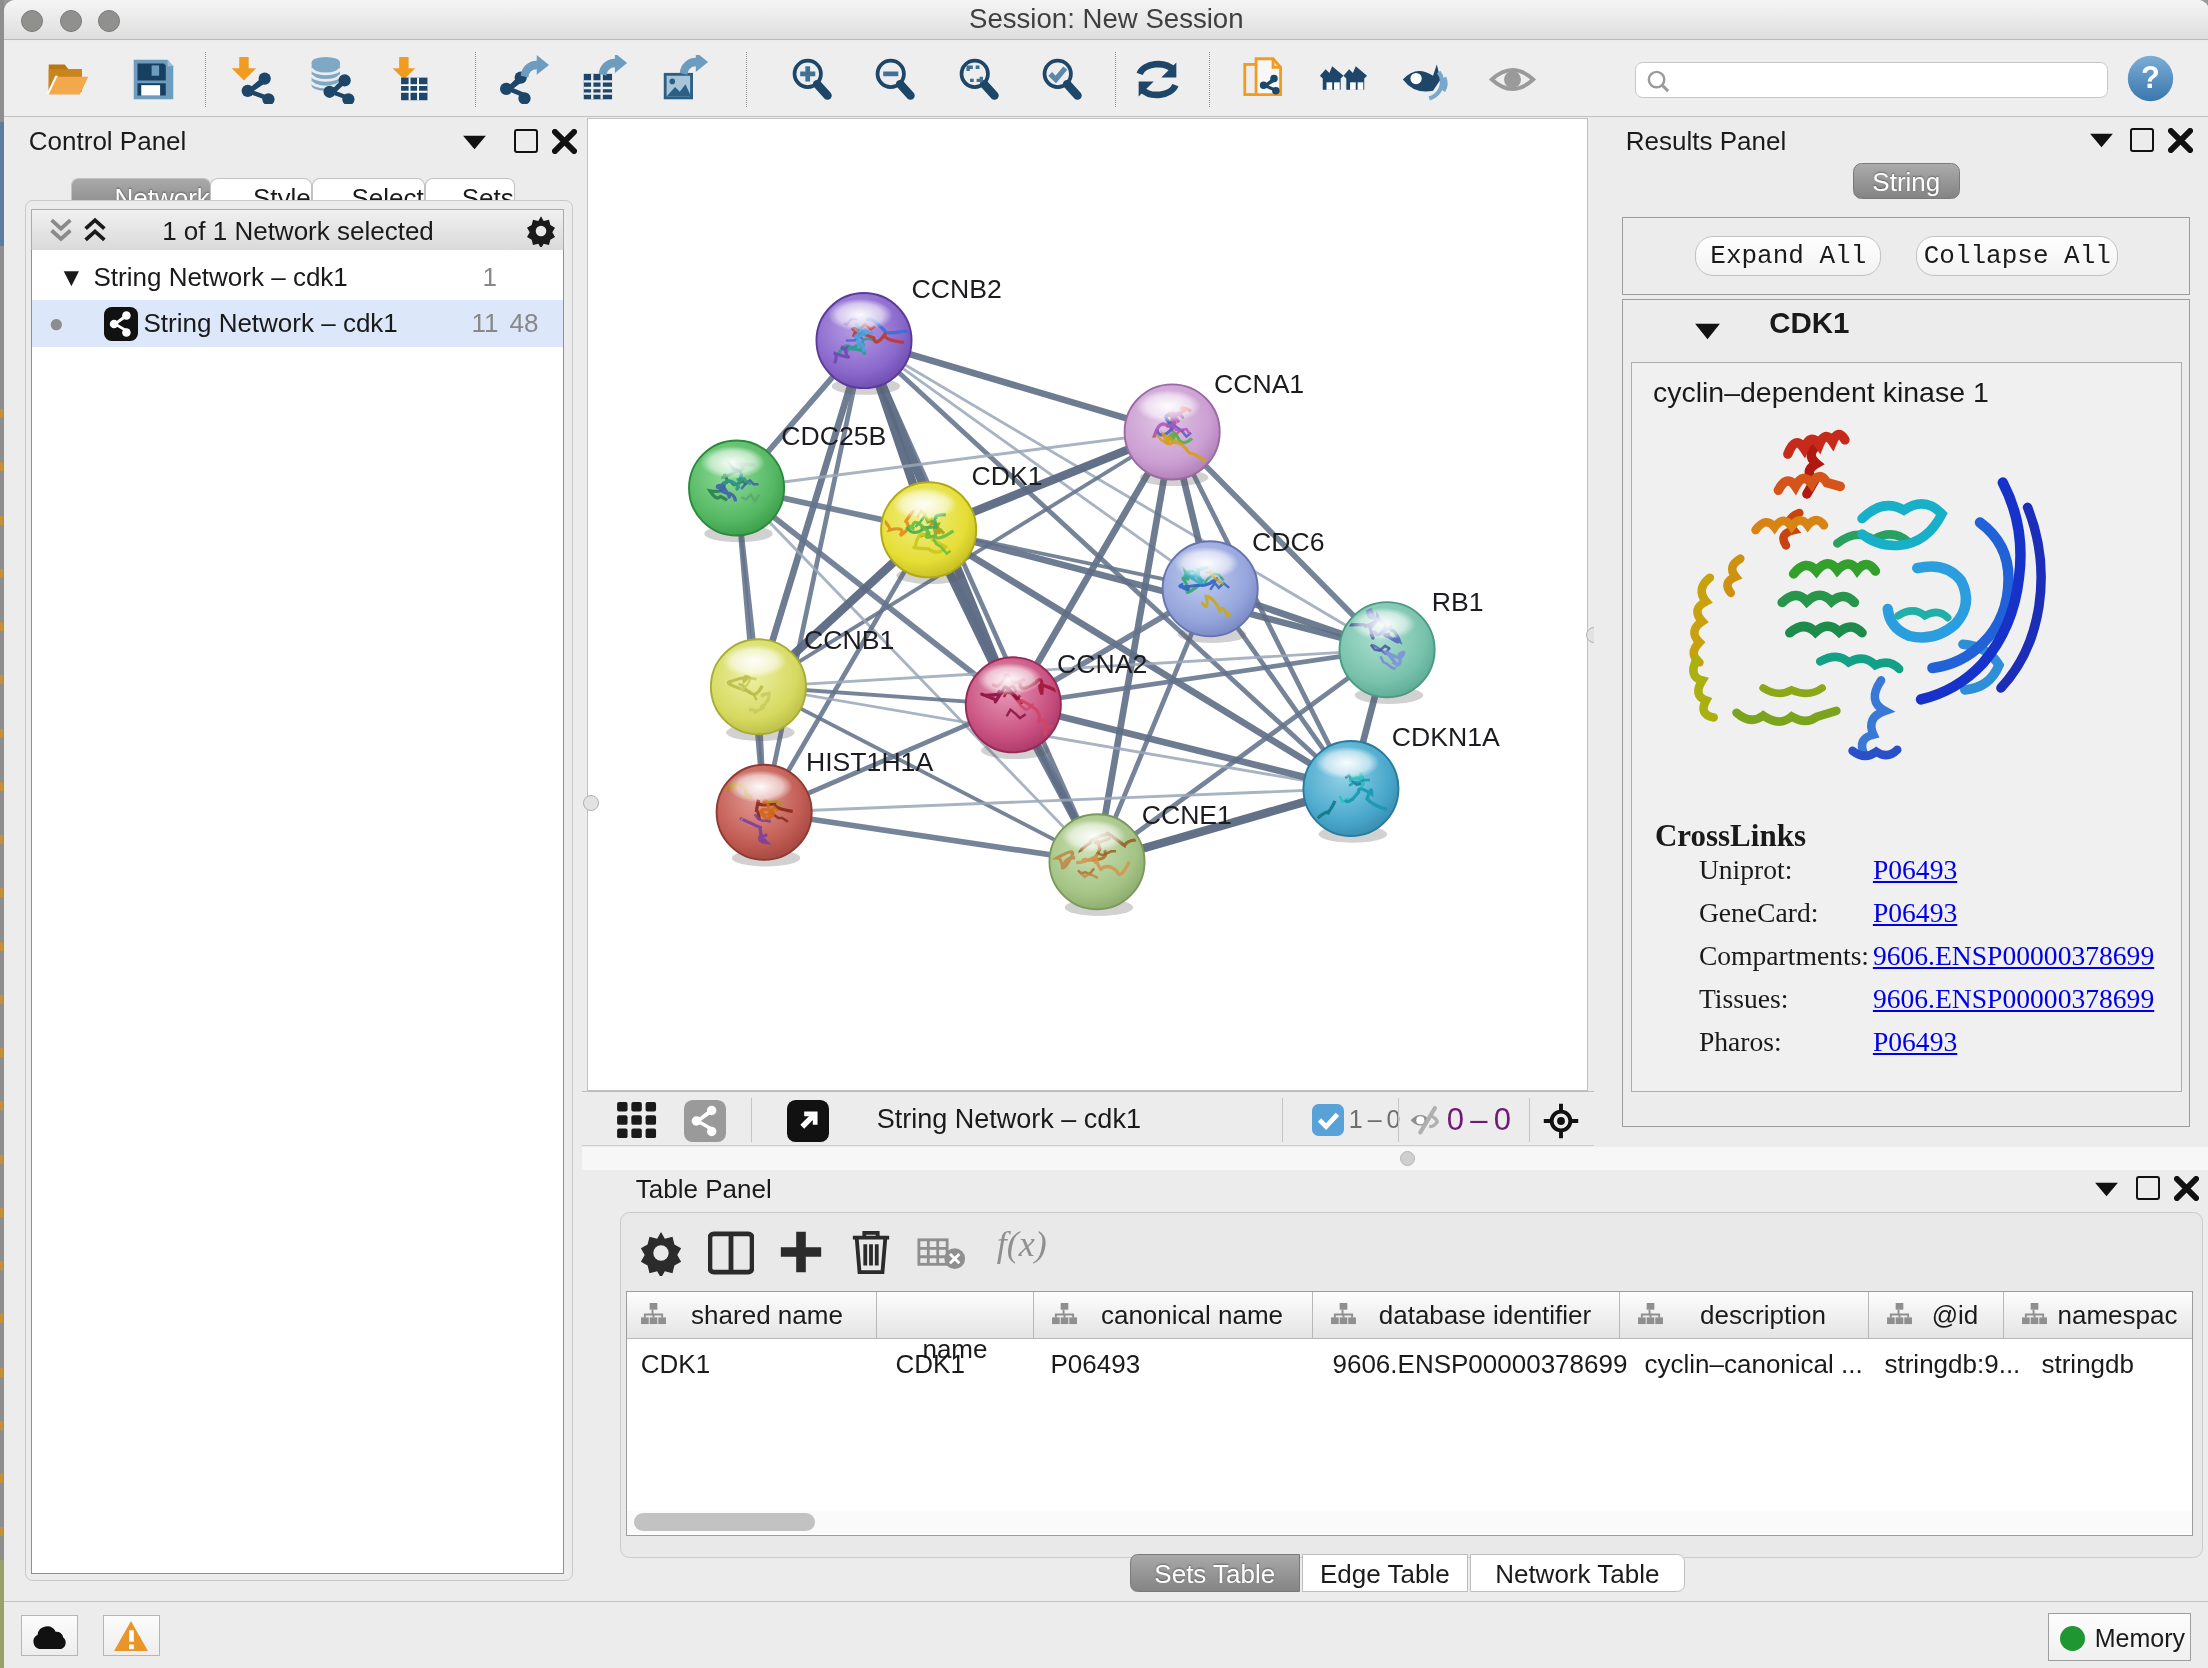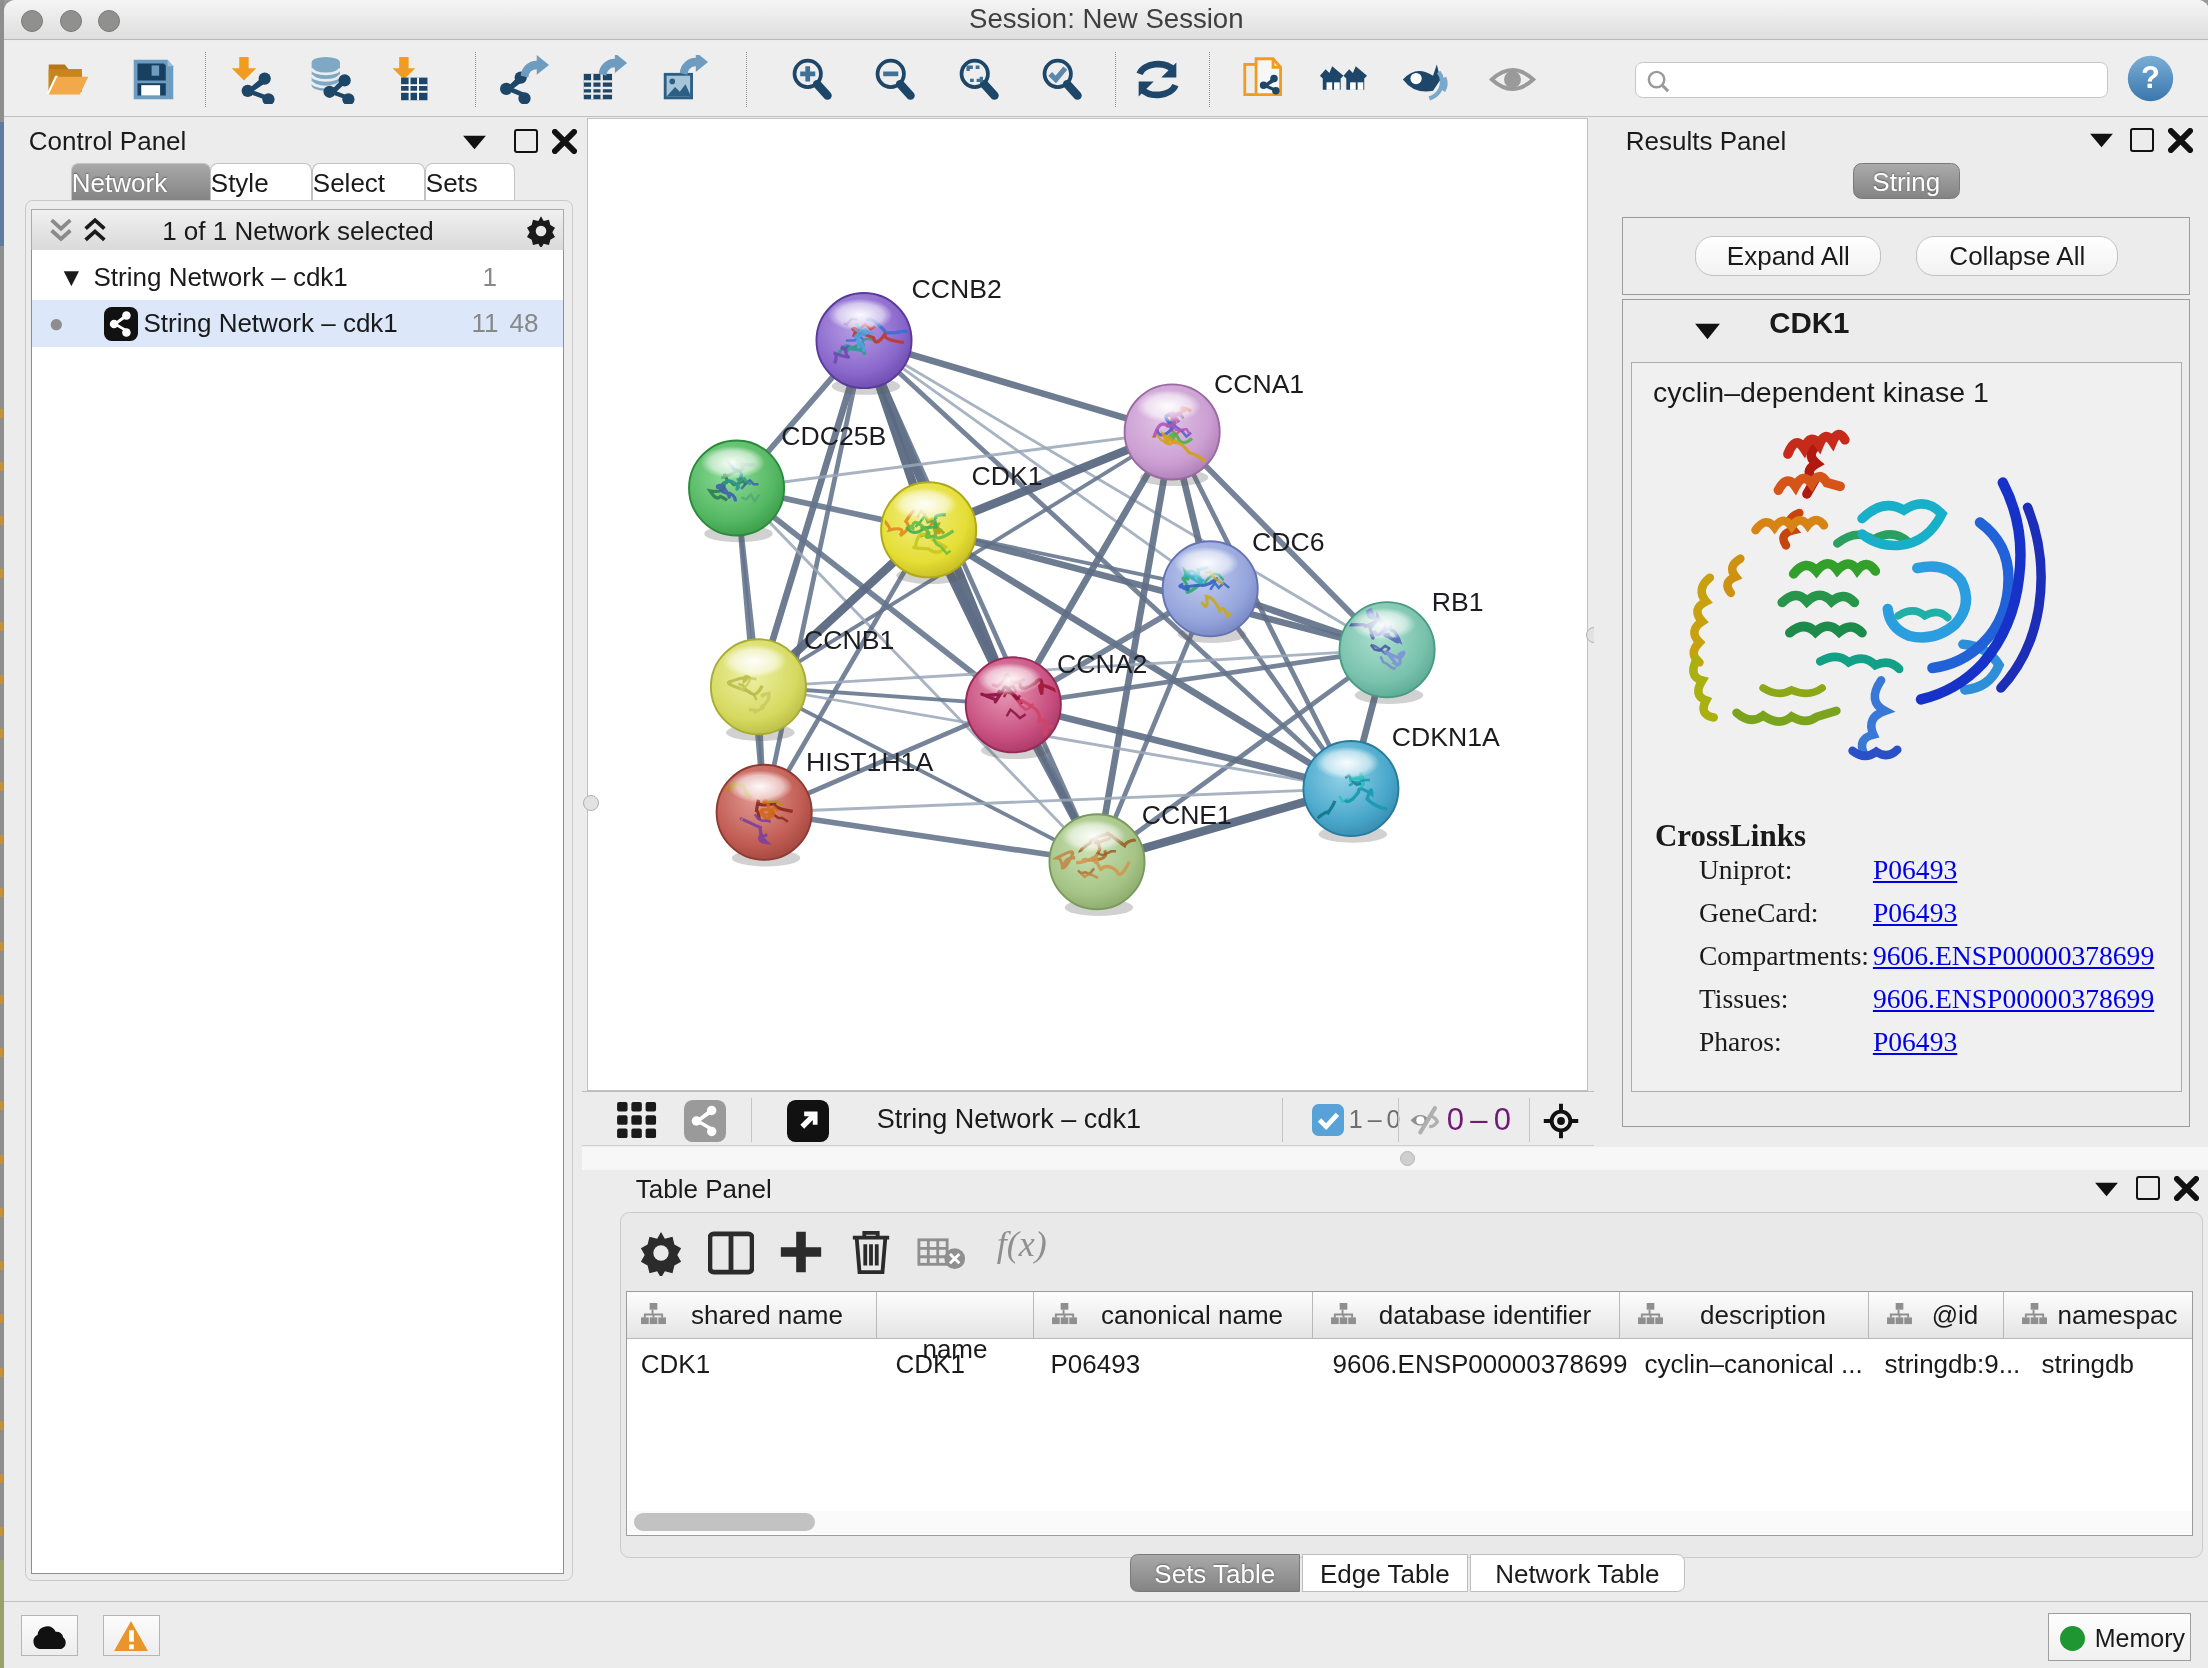--- a/index.html
+++ b/index.html
@@ -14,37 +14,37 @@
 #title { position:absolute; top:0; left:0; width:100%; height:40px; line-height:38px; text-align:center; font-size:27.6px; font-weight:normal; color:#3f3f3f; }
 
 #toolbar { position:absolute; left:0; top:41px; width:100%; height:76px; background:#eeeeee; border-bottom:1px solid #c0c0c0; }
 .tbi { position:absolute; top:14.3px; width:49px; height:49px; }
 .tbsep { position:absolute; top:11.4px; height:55px; width:0; border-left:1.9px dotted #8f8f8f; }
 #searchbox { position:absolute; left:1631px; top:21px; width:473px; height:36px; background:#fff; border:1.9px solid #c6c6c6; border-radius:7.6px; }
 
 .ptitle { font-size:26px; color:#1a1a1a; }
 
 #cpanel { position:absolute; left:0px; top:118px; width:574px; height:1483px; background:#ececec; }
-.tab { position:absolute; top:45px; height:38px; background:#fff; border:1px solid #c2c2c2; border-bottom:none; text-align:left; font-size:26px; line-height:38px; border-radius:7.6px 7.6px 0 0; }
+.tab { position:absolute; top:60px; height:38px; background:#fff; border:1px solid #c2c2c2; border-bottom:none; text-align:right; font-size:26px; line-height:38px; border-radius:7.6px 7.6px 0 0; }
 .tabsel { background:linear-gradient(#a9a9a9,#838383); color:#fff; text-shadow:0 -1px 1.9px rgba(0,0,0,.4); }
 #cpbox { position:absolute; left:21px; top:82px; width:548px; height:1381px; background:#ececec; border:1.9px solid #c9c9c9; border-radius:7.6px; }
 #cphead { position:absolute; left:5.7px; top:7.6px; width:533px; height:42px; background:linear-gradient(#f0f0f0,#dadada); border:1px solid #ababab; }
 #cplist { position:absolute; left:5.7px; top:49px; width:533px; height:1324px; background:#fff; border:1px solid #8f8f8f; border-top:none; }
 .cprow { position:absolute; left:0; width:100%; height:47px; font-size:26px; line-height:47px; }
 
 #netview { position:absolute; left:583px; top:118px; width:1001px; height:973px; background:#fff; border:1px solid #c0c0c0; }
 #netbar { position:absolute; left:578px; top:1091px; width:1012px; height:55px; background:#ececec; border-top:1px solid #bdbdbd; border-bottom:1px solid #cfcfcf; }
 #hdiv { position:absolute; left:578px; top:1147px; width:1630px; height:23px; background:#f7f7f7; }
 
 #rpanel { position:absolute; left:1590px; top:118px; width:618px; height:1029px; background:#ececec; }
 
 #tpanel { position:absolute; left:578px; top:1170px; width:1630px; height:431px; background:#ececec; }
 
 #statusbar { position:absolute; left:0; top:1601px; width:100%; height:68px; background:#ececec; border-top:1px solid #c2c2c2; }
-.btn { background:linear-gradient(#ffffff,#f2f2f2); border:1.9px solid #c2c2c2; border-radius:18px; }
+.btn { background:linear-gradient(#ffffff,#f2f2f2); border:1.9px solid #c2c2c2; border-radius:18px;font-family:Liberation Mono, monospace; }
 a.lnk { color:#0000e6; text-decoration:underline; font-size:27.6px; }
 .th { position:absolute; top:0; height:100%; border-left:1.9px solid #b8b8b8; }
 .thl { position:absolute; top:0; width:100%; height:47px; line-height:47px; font-size:26px; text-align:center; color:#1a1a1a; }
 .td { position:absolute; top:0; height:46px; line-height:46px; font-size:26px; }
 .treei { position:absolute; top:11.4px; width:25px; height:23px; }
 </style>
 </head>
 <body>
 <div id="win">
   <div id="titlebar">

